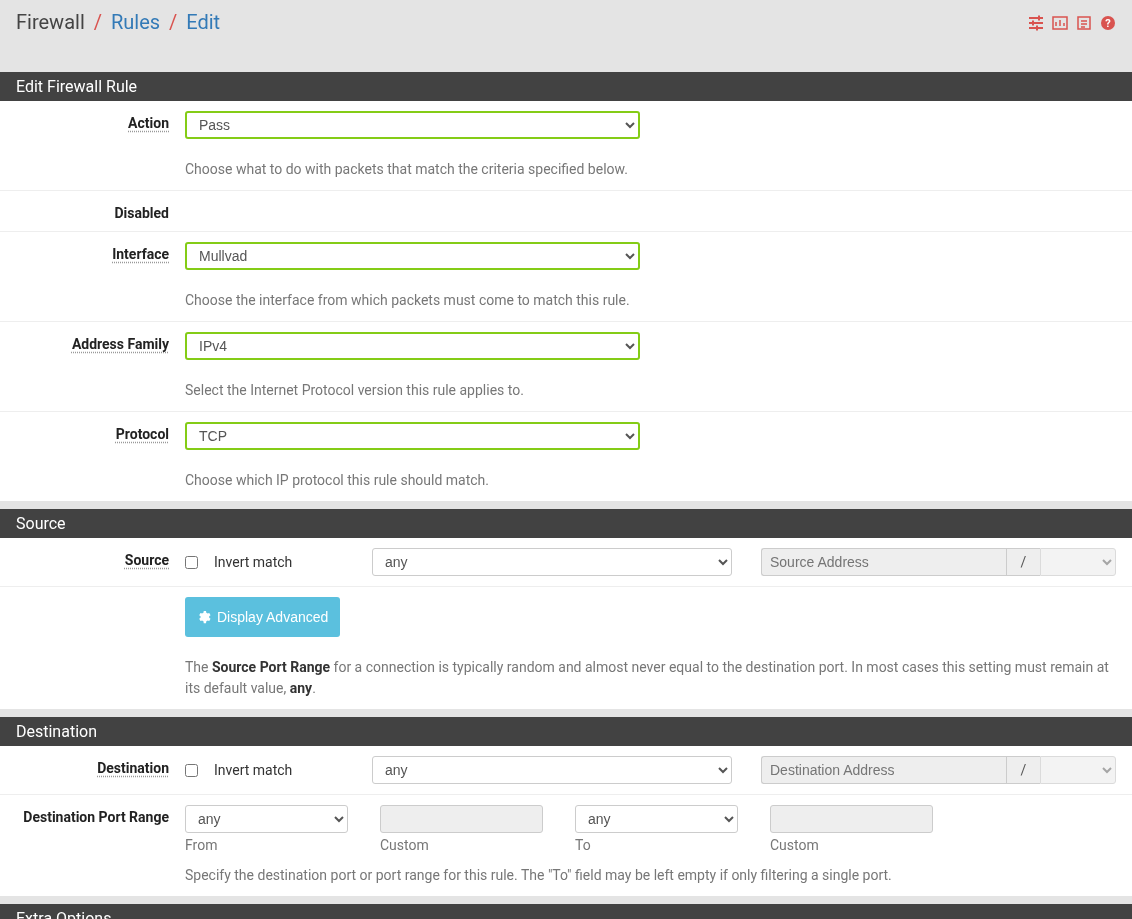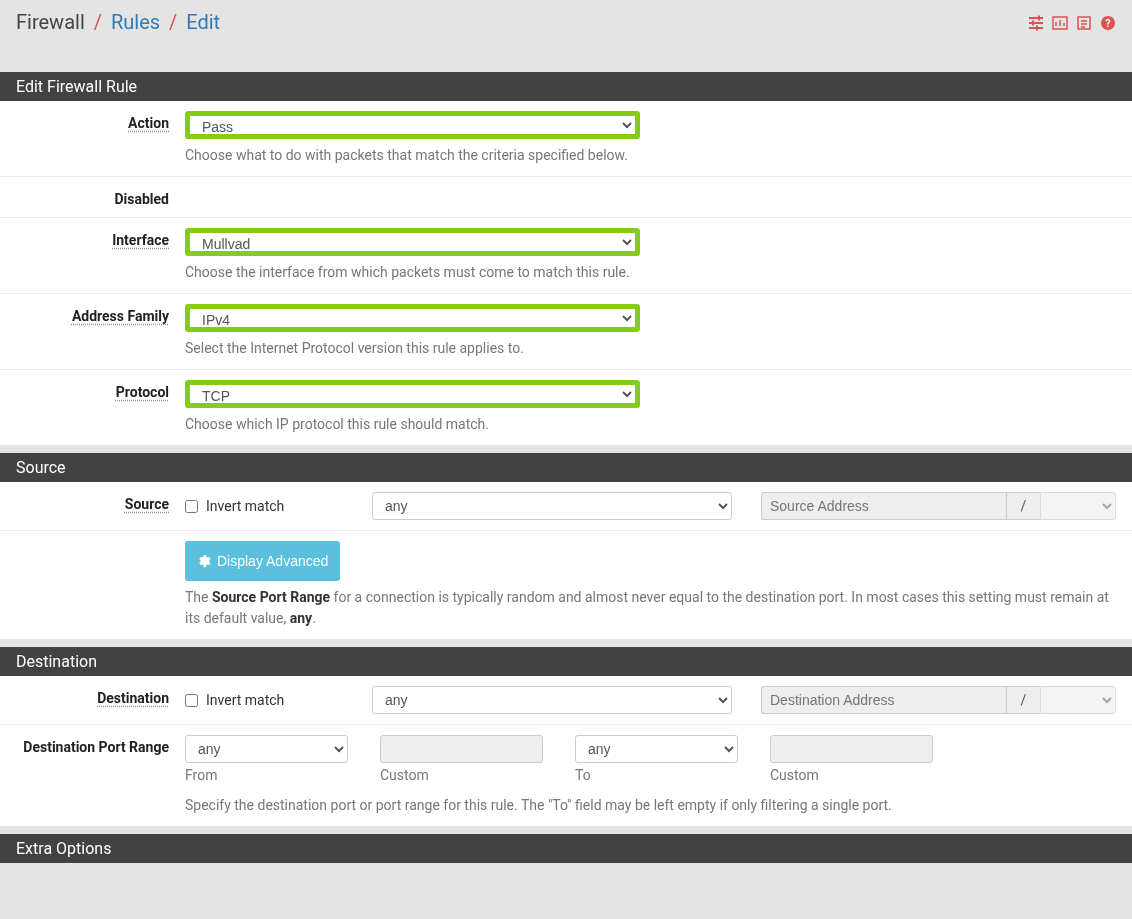--- a/index.html
+++ b/index.html
@@ -49,50 +49,50 @@
     color: #222;
   }
   .form-label .underline { text-decoration: underline dotted #999; text-underline-offset: 3px; }
   .form-content {
     flex: 1;
     padding-right: 16px;
   }
   .form-select {
     width: 455px;
     height: 28px;
-    border: 5px solid #84cc16;
+    border: 2px solid #84cc16;
     border-radius: 3px;
     background: #fff;
     padding: 2px 8px;
     font-size: 14px;
     color: #555;
   }
   .help-text {
     color: #777;
-    margin-top: 6px;
+    margin-top: 20px;
     line-height: 1.5;
   }
   .checkbox-row {
     display: flex;
     align-items: center;
     gap: 8px;
   }
   .checkbox-row input[type="checkbox"] {
     width: 14px;
     height: 14px;
   }
   .source-row-inner {
     display: flex;
     gap: 12px;
     align-items: center;
   }
   .invert-block {
     display: flex;
     align-items: center;
-    gap: 8px;
+    gap: 16px;
     width: 175px;
   }
   .type-select {
     width: 360px;
     height: 28px;
     border: 1px solid #ccc;
     border-radius: 3px;
     background: #fff;
     padding: 2px 8px;
     font-size: 14px;

